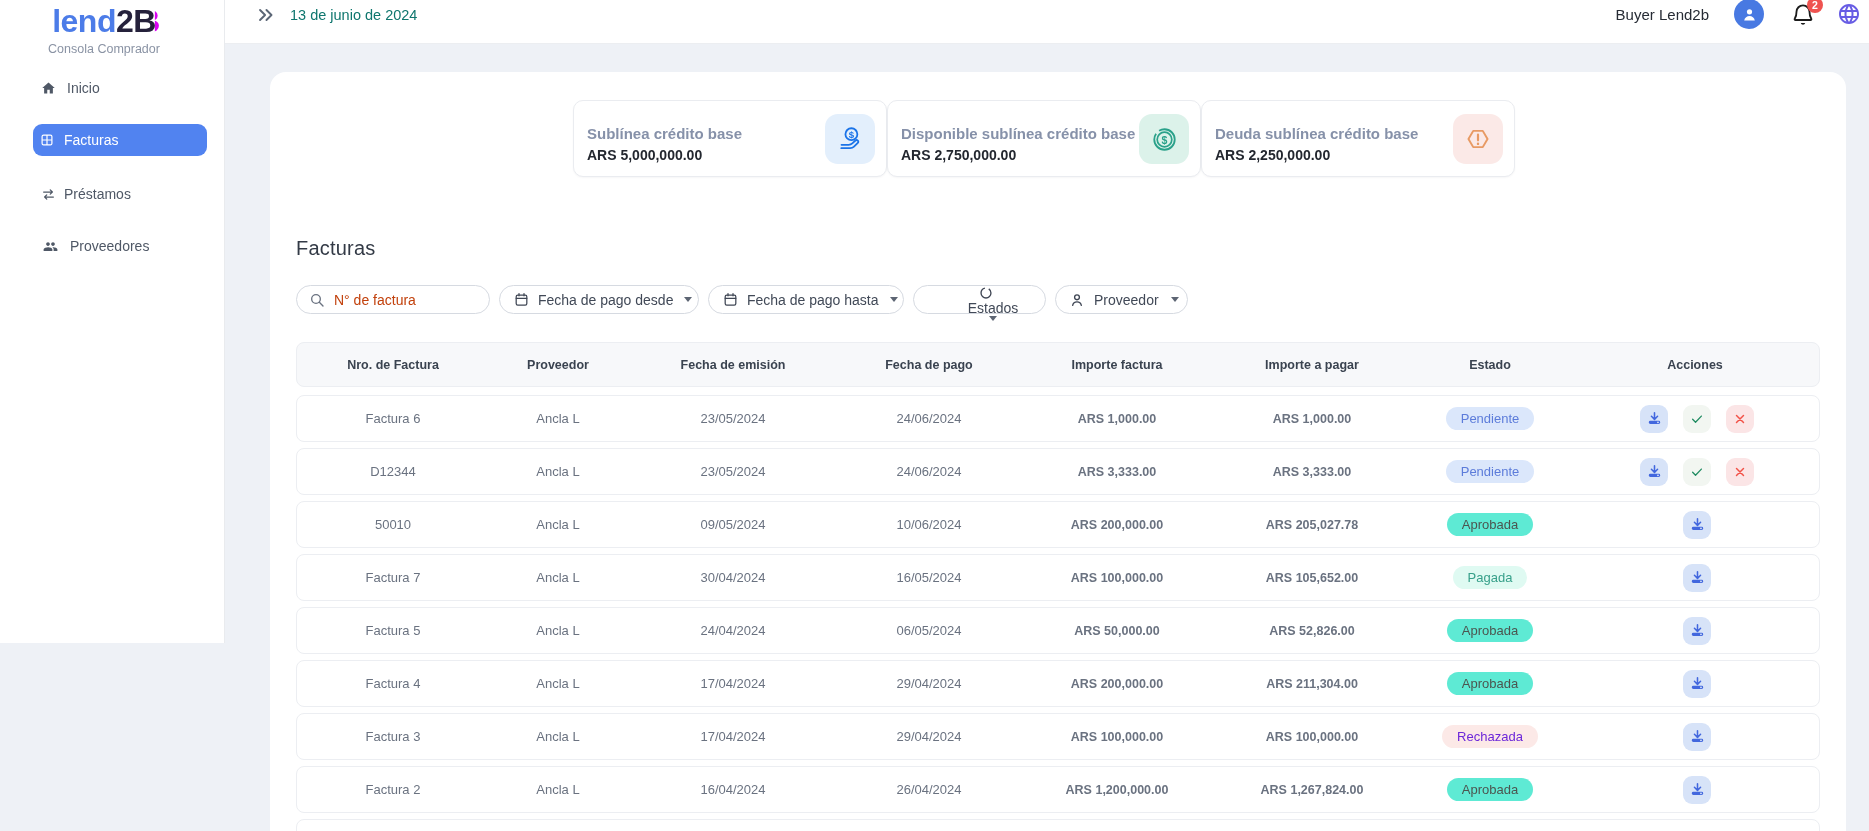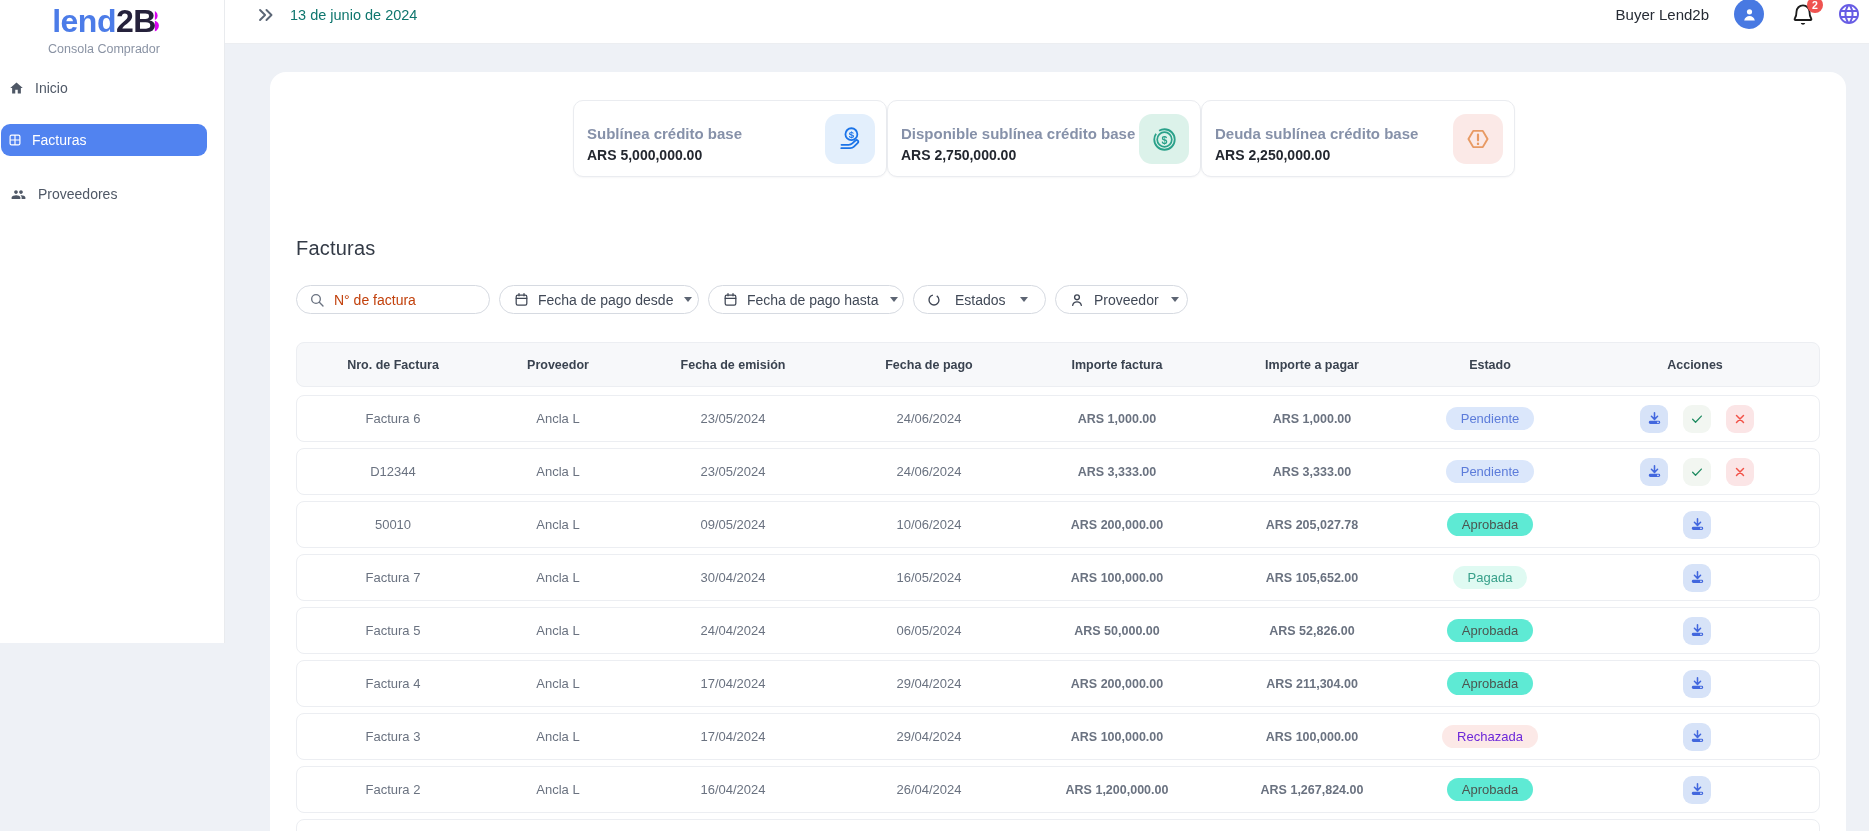--- a/index.html
+++ b/index.html
@@ -5,21 +5,21 @@
 <style>
 * { margin:0; padding:0; box-sizing:border-box; }
 html,body { width:1869px; height:831px; overflow:hidden; font-family:"Liberation Sans", sans-serif; background:#eef1f6; }
 
 .sidebar { position:fixed; left:0; top:0; width:225px; height:643px; background:#fff; border-right:1px solid #e9ebee; z-index:10; }
 .logo { width:208px; text-align:center; margin-top:3px; font-size:32px; font-weight:700; letter-spacing:-0.5px; }
 .logo .l1 { color:#4c7ce8; }
 .logo .l2 { color:#25213b; }
 
 .logo-sub { width:208px; text-align:center; color:#8a93a4; font-size:12.5px; margin-top:2px; }
-.nav { margin-top:16px; }
+.nav { margin-top:16px;padding-left:32px; }
 .navitem { display:flex; align-items:center; height:32px; margin:0 17px 20px 1px; padding-left:8px; color:#4f5866; font-size:14px; border-radius:9px; position:relative; }
 .navitem svg { margin-right:11px; flex:none; }
 .navitem.active { background:#5183f0; color:#fff; margin-right:17px; }
 .nav .gap1{ }
 
 .topbar { position:fixed; left:225px; top:0; right:0; height:44px; background:#fff; border-bottom:1px solid #eceef1; z-index:5; }
 .tb-left { position:absolute; left:30px; top:2px; display:flex; align-items:center; height:26px; }
 .tb-date { color:#0f766e; font-size:14.5px; margin-left:13px; }
 .tb-right { position:absolute; right:8px; top:0; height:28px; display:flex; align-items:center; }
 .tb-user { color:#272c35; font-size:15px; }
@@ -119,21 +119,21 @@
       <span class="caret" style="margin-left:11px;"></span>
     </div>
     <div class="pill" style="width:196px; padding-left:14px;">
       <svg width="15" height="15" viewBox="0 0 24 24" fill="none" stroke="#3f4654" stroke-width="2">
           <rect x="3.5" y="5" width="17" height="16" rx="2.5"></rect>
           <path d="M3.5 10h17M8 2.5V6M16 2.5V6" stroke-linecap="round"></path>
         </svg>
       <span style="margin-left:9px;">Fecha de pago hasta</span>
       <span class="caret" style="margin-left:11px;"></span>
     </div>
-    <div class="pill" style="width:133px; padding-left:13px;">
+    <div class="pill" style="width:133px; padding-left:13px;flex-direction:column;">
       <svg width="14" height="14" viewBox="0 0 24 24" fill="none" stroke="#3f4654" stroke-width="2.3">
           <circle cx="12" cy="12" r="8.5" stroke-dasharray="46 7" stroke-dashoffset="9"></circle>
         </svg>
       <span style="margin-left:14px;">Estados</span>
       <span class="caret" style="margin-left:14px;"></span>
     </div>
     <div class="pill" style="width:133px; padding-left:13px;">
       <svg width="16" height="16" viewBox="0 0 24 24" fill="none" stroke="#3f4654" stroke-width="2">
           <circle cx="12" cy="8" r="3.6"></circle>
           <path d="M5.5 20c.6-3.2 3.3-5.2 6.5-5.2s5.9 2 6.5 5.2" stroke-linecap="round"></path>
@@ -373,20 +373,26 @@
         </svg>
       <span>Inicio</span>
     </div>
     <div class="navitem active" style="margin-bottom:22px;">
       <svg width="12" height="12" viewBox="0 0 24 24" fill="none" stroke="#fff" stroke-width="2.4" style="margin-right:11px;">
           <rect x="2.2" y="2.2" width="19.6" height="19.6" rx="3"></rect>
           <path d="M2.2 12h19.6M12 2.2v19.6"></path>
         </svg>
       <span>Facturas</span>
     </div>
+    <div class="navitem" style="margin-bottom:20px;">
+      <svg width="15" height="15" viewBox="0 0 24 24" fill="none" stroke="#4f5866" stroke-width="2" stroke-linecap="round" stroke-linejoin="round" style="margin-right:8px;">
+          <path d="M4.2 8h14M14.8 4.6 18.2 8l-3.4 3.4M19.8 16h-14M9.2 12.6 5.8 16l3.4 3.4"></path>
+        </svg>
+      <span>Préstamos</span>
+    </div>
     <div class="navitem">
       <svg width="15" height="15" viewBox="0 0 24 24" fill="#4f5866" style="margin-left:2px;margin-right:12px;">
           <path d="M16 11c1.66 0 2.99-1.34 2.99-3S17.66 5 16 5s-3 1.34-3 3 1.34 3 3 3zm-8 0c1.66 0 2.99-1.34 2.99-3S9.66 5 8 5 5 6.34 5 8s1.34 3 3 3zm0 2c-2.33 0-7 1.17-7 3.5V19h14v-2.5c0-2.33-4.67-3.5-7-3.5zm8 0c-.29 0-.62.02-.97.05 1.16.84 1.97 1.97 1.97 3.45V19h6v-2.5c0-2.33-4.67-3.5-7-3.5z"></path>
         </svg>
       <span>Proveedores</span>
     </div>
   </div>
 </div>
 
 </body></html>

